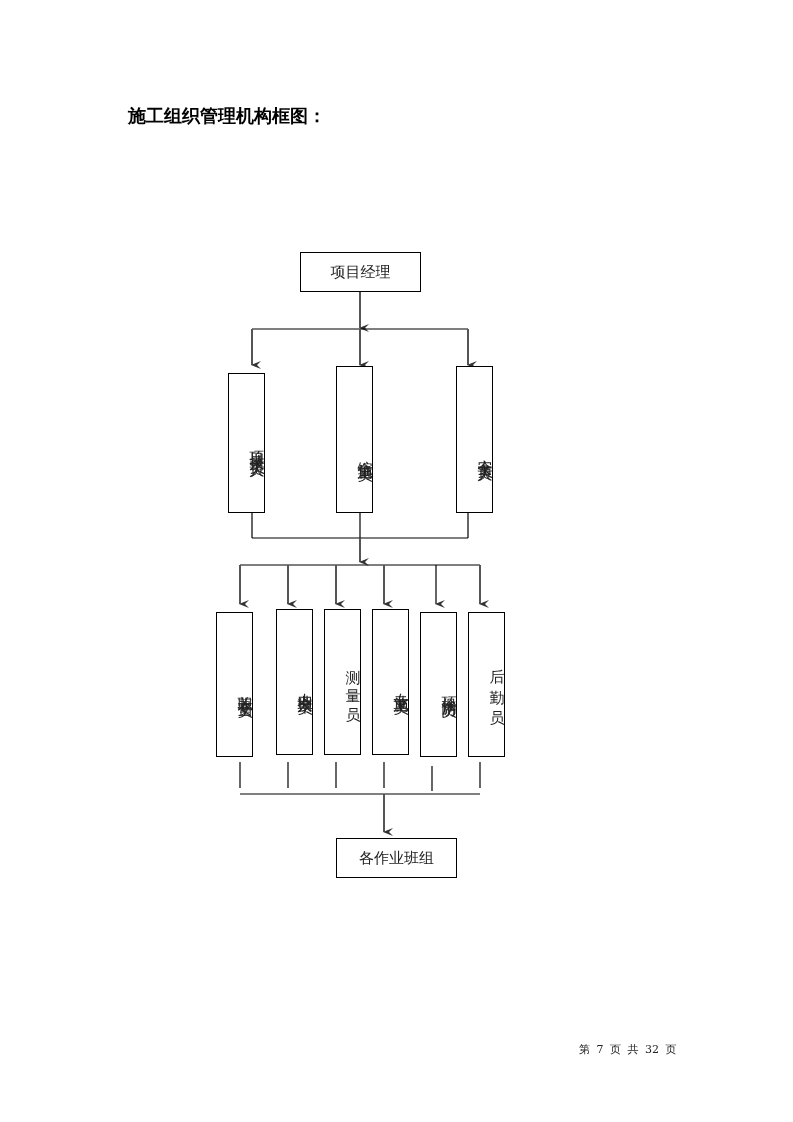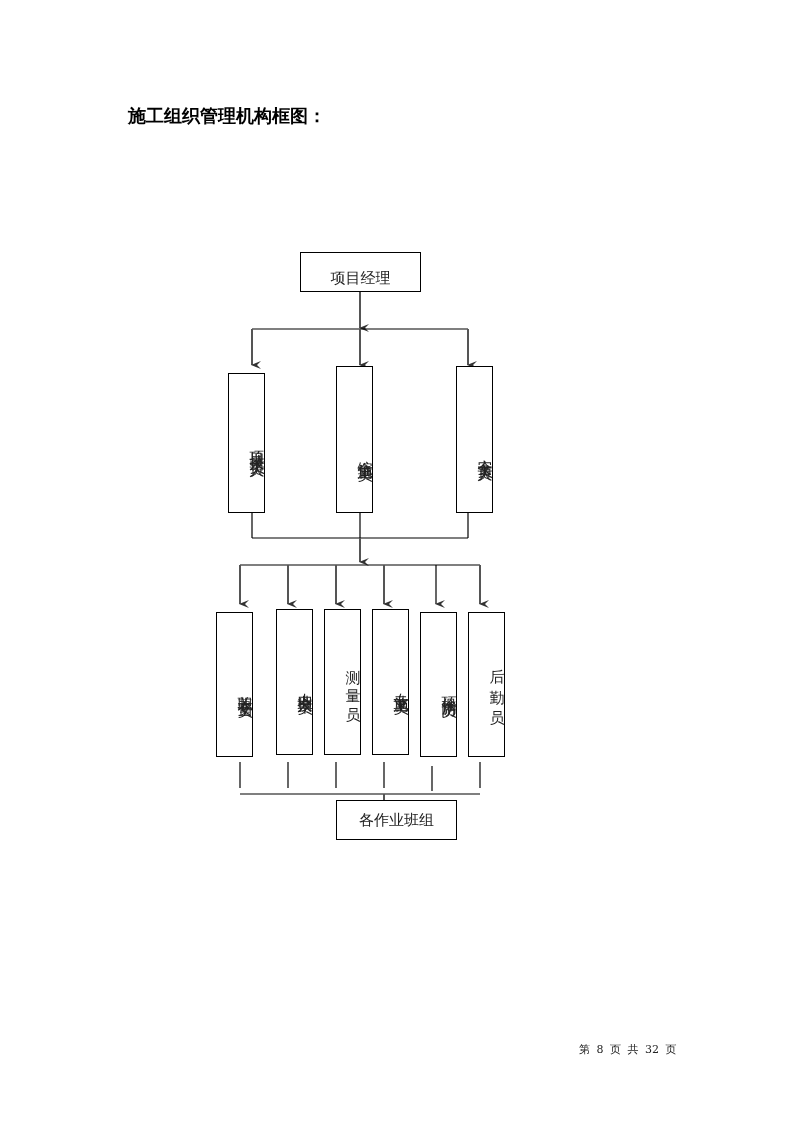--- a/index.html
+++ b/index.html
@@ -52,21 +52,21 @@
     <line x1="288" y1="762" x2="288" y2="788"></line>
     <line x1="336" y1="762" x2="336" y2="788"></line>
     <line x1="384" y1="762" x2="384" y2="788"></line>
     <line x1="432" y1="766" x2="432" y2="791"></line>
     <line x1="480" y1="762" x2="480" y2="788"></line>
     <line x1="240" y1="794" x2="480" y2="794"></line>
     <line x1="384" y1="794" x2="384" y2="832" stroke="#555" stroke-width="2" marker-end="url(#arr)"></line>
   </g>
 </svg>
 
-<div class="box hbox" style="left:300px; top:252px; width:121px; height:40px; align-items:flex-start; padding-top:16px;">
+<div class="box hbox" style="left:300px; top:252px; width:121px; height:40px; align-items:flex-start; padding-top:10px;">
   <span>项目经理</span>
 </div>
 
 <div class="box vbox" style="left:228px; top:373px; width:37px; height:140px; padding-top:6px;">
   <span>项目技术负责人</span>
 </div>
 <div class="box vbox" style="left:336px; top:366px; width:37px; height:147px; padding-top:26px;">
   <span>综合施工员</span>
 </div>
 <div class="box vbox" style="left:456px; top:366px; width:37px; height:147px; padding-top:24px;">
@@ -85,17 +85,17 @@
 <div class="box vbox" style="left:372px; top:609px; width:37px; height:146px; padding-top:8px;">
   <span>专业施工员</span>
 </div>
 <div class="box vbox" style="left:420px; top:612px; width:37px; height:145px; padding-top:8px;">
   <span>环保消防员</span>
 </div>
 <div class="box vbox" style="left:468px; top:612px; width:37px; height:145px; padding-top:8px; letter-spacing:21px;">
   <span>后勤员</span>
 </div>
 
-<div class="box hbox" style="left:336px; top:800px; width:121px; height:40px;">
+<div class="box hbox" style="left:336px; top:838px; width:121px; height:40px;">
   <span>各作业班组</span>
 </div>
 
-<div class="footer">第 8 页 共 32 页</div>
+<div class="footer">第 7 页 共 32 页</div>
 
 </body></html>

